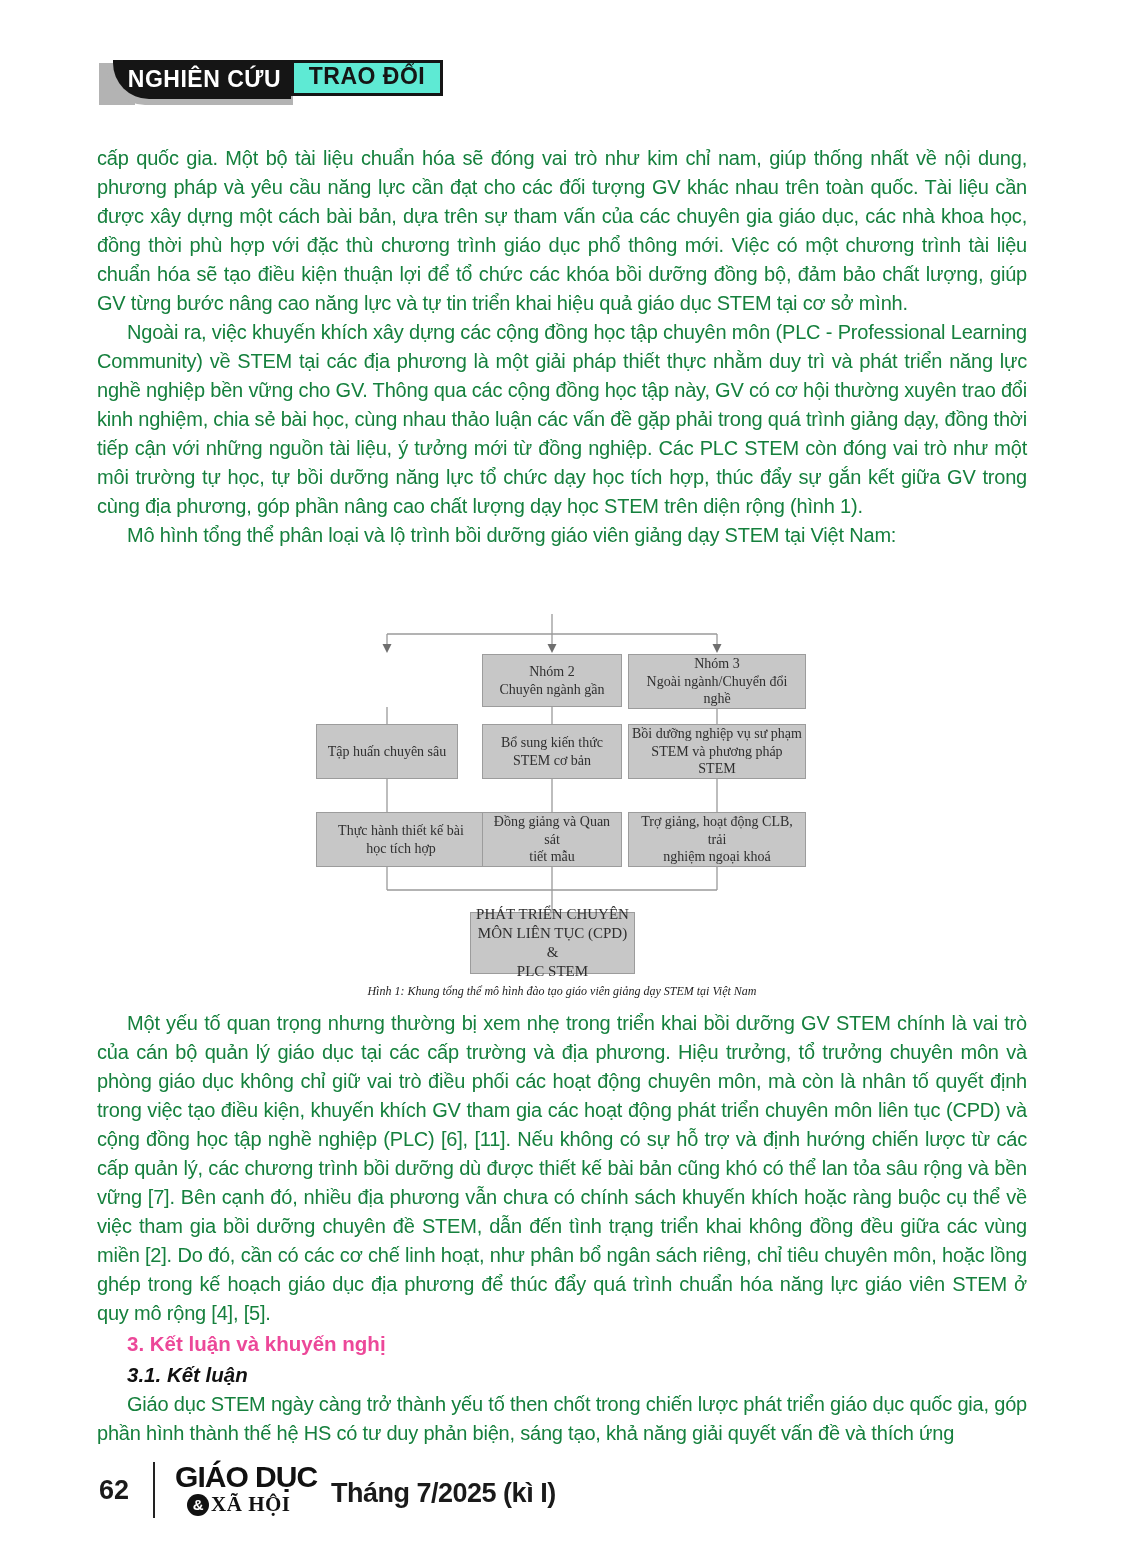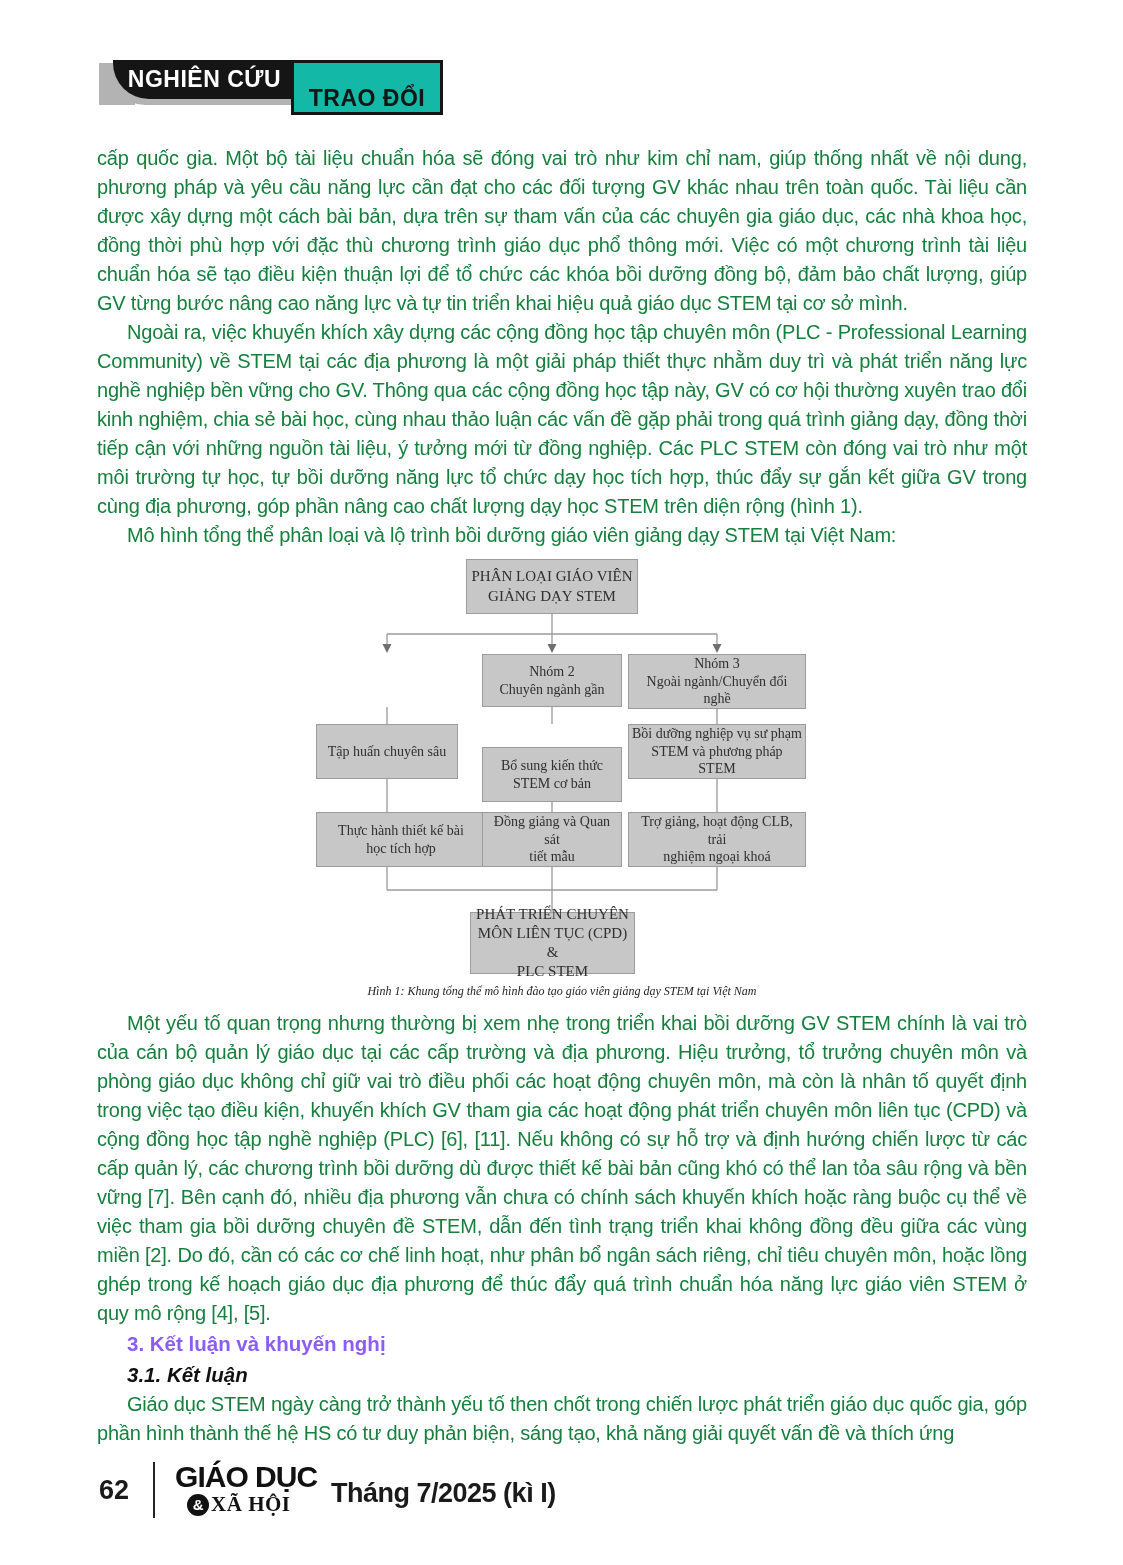--- a/index.html
+++ b/index.html
@@ -7,43 +7,43 @@
   .page { position:relative; width:1123px; height:1565px; background:#ffffff; margin:0 auto; overflow:hidden; }
   .content { position:absolute; left:97px; top:60px; width:930px; }
 
   
   .header-bar { position:relative; height:46px; margin-bottom:38px; }
   .hdr-gray-rect { position:absolute; left:2px; top:3px; width:36px; height:42px; background:#b3b3b3; }
   .hdr-gray-curve { position:absolute; left:10px; top:5px; width:186px; height:40px; background:#b3b3b3; border-bottom-left-radius:38px; }
   .hdr-black { position:absolute; left:16px; top:0; width:178px; height:39px; background:#151515; border-bottom-left-radius:36px;
     display:flex; align-items:center; justify-content:flex-end; padding-right:10px; }
   .hdr-black span { color:#ffffff; font-weight:800; font-size:23px; letter-spacing:0.5px; }
-  .hdr-white { position:absolute; left:194px; top:0; width:152px; height:55px; background:#14b8a6; border:3px solid #151515;
-    display:flex; align-items:flex-end; justify-content:center; }
+  .hdr-white { position:absolute; left:194px; top:0; width:152px; height:36px; background:#5eead4; border:3px solid #151515;
+    display:flex; align-items:flex-start; justify-content:center; }
   .hdr-white span { color:#151515; font-weight:800; font-size:23px; letter-spacing:0.5px; }
 
   
   .body-p { font-size:20px; line-height:29px; text-align:justify; color:#15803d; letter-spacing:-0.2px; text-indent:30px; }
   .no-indent { text-indent:0; }
-  .h-bold { font-size:20.5px; line-height:31px; font-weight:bold; color:#8b5cf6; text-indent:30px; }
+  .h-bold { font-size:20.5px; line-height:31px; font-weight:bold; color:#ec4899; text-indent:30px; }
   .h-bold-italic { font-size:20.5px; line-height:31px; font-weight:bold; font-style:italic; color:#111; text-indent:30px; }
 
   
   .diagram { position:relative; width:580px; height:415px; margin:9px auto 10px auto; }
   .diagram svg { position:absolute; left:0; top:0; }
   .flow-node { position:absolute; background:#c7c7c7; border:1px solid #9c9c9c;
     display:flex; align-items:center; justify-content:center; text-align:center;
     font-family:"Liberation Serif","DejaVu Serif",serif; color:#2f2f2f;
     white-space:pre-line; font-size:14px; line-height:1.28; padding:2px 3px; }
   .n-top    { left:194px; top:0;     width:172px; height:55px; font-size:15px; }
   .n-r1c1   { left:44px;  top:95px;  width:142px; height:53px; }
   .n-r1c2   { left:210px; top:95px;  width:140px; height:53px; }
   .n-r1c3   { left:356px; top:95px;  width:178px; height:55px; }
   .n-r2c1   { left:44px;  top:165px; width:142px; height:55px; }
-  .n-r2c2   { left:210px; top:165px; width:140px; height:55px;margin-top:23px; }
+  .n-r2c2   { left:210px; top:165px; width:140px; height:55px; }
   .n-r2c3   { left:356px; top:165px; width:178px; height:55px; }
   .n-r3c1   { left:44px;  top:253px; width:170px; height:55px; }
   .n-r3c2   { left:210px; top:253px; width:140px; height:55px; }
   .n-r3c3   { left:356px; top:253px; width:178px; height:55px; }
   .n-bottom { left:198px; top:353px; width:165px; height:62px; font-size:15px; }
 
   .caption { font-family:"Liberation Serif","DejaVu Serif",serif; font-style:italic; font-size:12px;
     text-align:center; color:#222; margin:2px 0 10px 0; }
 
   
@@ -83,22 +83,20 @@
     <div class="diagram">
       <svg width="580" height="415" viewBox="0 0 580 415">
         <path d="M280 55 V75 M115 75 H445 M115 75 V87 M280 75 V87 M445 75 V87
                  M115 148 V165 M280 148 V165 M445 148 V165
                  M115 220 V253 M280 220 V253 M445 220 V253
                  M115 308 V331 M445 308 V331 M115 331 H445 M280 308 V353" stroke="#9a9a9a" stroke-width="1.3" fill="none"></path>
         <polygon points="110.5,85 119.5,85 115,94" fill="#6f6f6f"></polygon>
         <polygon points="275.5,85 284.5,85 280,94" fill="#6f6f6f"></polygon>
         <polygon points="440.5,85 449.5,85 445,94" fill="#6f6f6f"></polygon>
       </svg>
-      <div class="flow-node n-top">PHÂN LOẠI GIÁO VIÊN
-GIẢNG DẠY STEM</div>
       <div class="flow-node n-r1c2">Nhóm 2
 Chuyên ngành gần</div>
       <div class="flow-node n-r1c3">Nhóm 3
 Ngoài ngành/Chuyển đổi nghề</div>
       <div class="flow-node n-r2c1">Tập huấn chuyên sâu</div>
       <div class="flow-node n-r2c2">Bổ sung kiến thức
 STEM cơ bản</div>
       <div class="flow-node n-r2c3">Bồi dưỡng nghiệp vụ sư phạm
 STEM và phương pháp STEM</div>
       <div class="flow-node n-r3c1">Thực hành thiết kế bài

